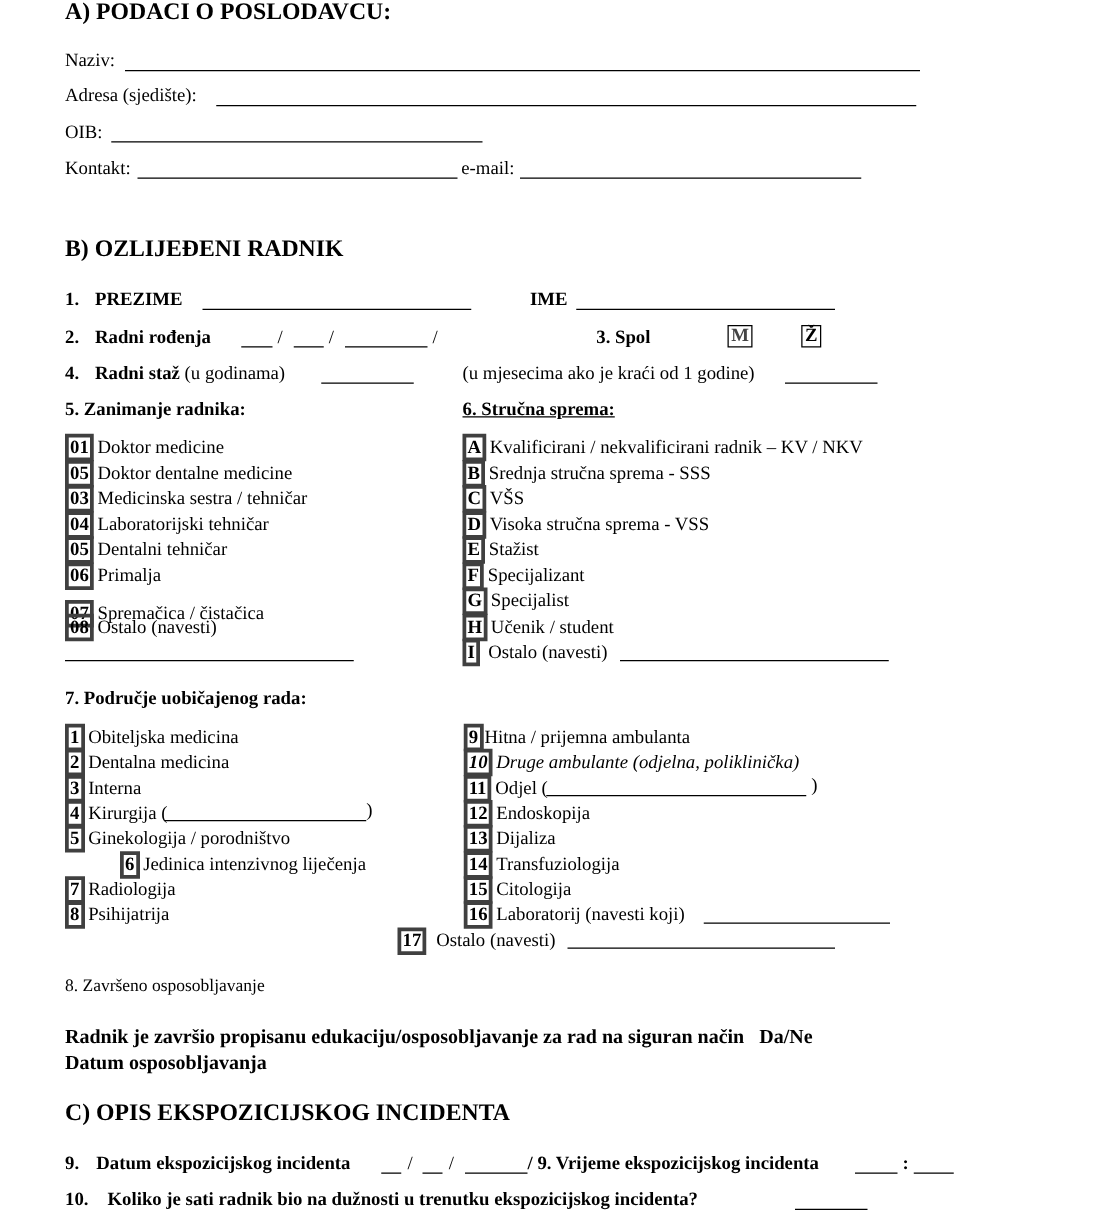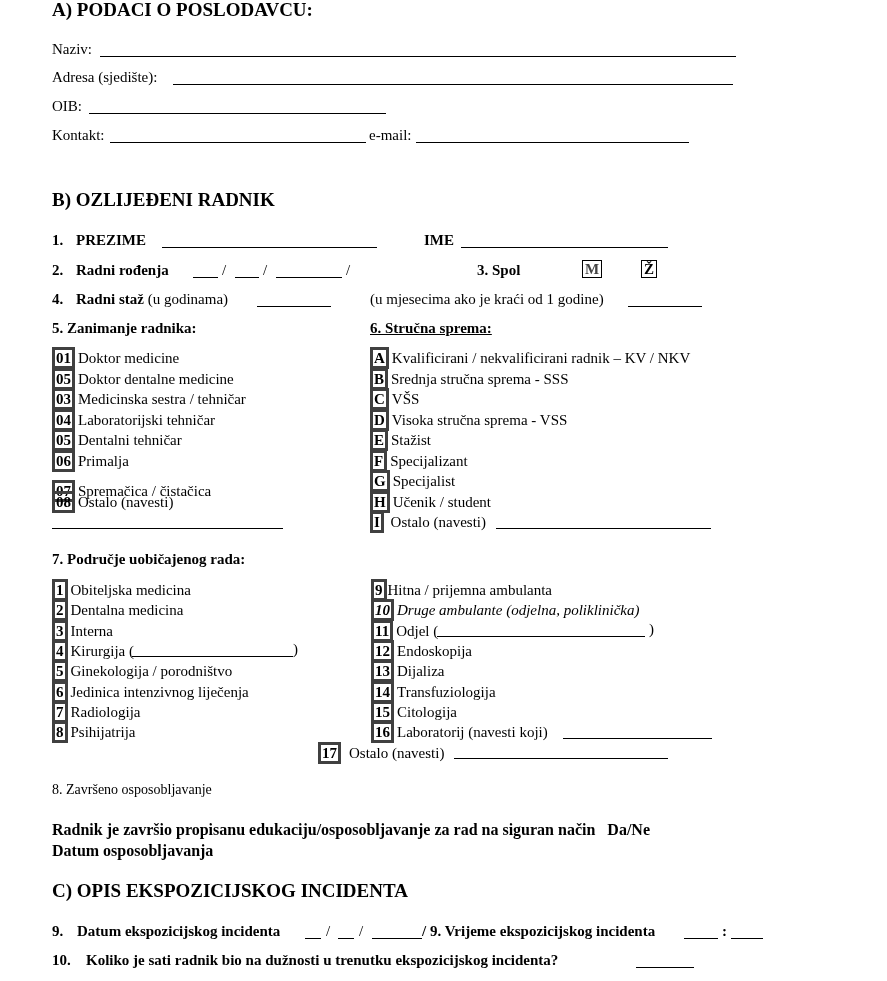--- a/index.html
+++ b/index.html
@@ -87,21 +87,21 @@
 </div>
 <div class="hline" style="left:496px; top:528px; width:215px;"></div>
 
 <div class="abs b" style="left:52px; top:550px;">7.  Područje uobičajenog rada:</div>
 <div style="position:absolute; left:52px; top:579px;">
   <div class="opt" style="top:0px;"><span class="code">1</span><span>Obiteljska medicina</span></div>
   <div class="opt" style="top:20.3px;"><span class="code">2</span><span>Dentalna medicina</span></div>
   <div class="opt" style="top:40.6px;"><span class="code">3</span><span>Interna</span></div>
   <div class="opt" style="top:60.9px;"><span class="code">4</span><span>Kirurgija (</span></div>
   <div class="opt" style="top:81.2px;"><span class="code">5</span><span>Ginekologija / porodništvo</span></div>
-  <div class="opt" style="top:101.5px;"><span class="code">6</span><span>Jedinica intenzivnog liječenja</span></div>
+  <div class="opt" style="top:101.5px;margin-left:44px;"><span class="code">6</span><span>Jedinica intenzivnog liječenja</span></div>
   <div class="opt" style="top:121.8px;"><span class="code">7</span><span>Radiologija</span></div>
   <div class="opt" style="top:142.1px;"><span class="code">8</span><span>Psihijatrija</span></div>
 </div>
 <div class="hline" style="left:132px; top:656px; width:161px;"></div>
 <div class="abs" style="left:293px; top:640px;">)</div>
 
 <div style="position:absolute; left:371px; top:579px;">
   <div class="opt" style="top:0px;"><span class="code" style="margin-right:1px">9</span><span>Hitna / prijemna ambulanta</span></div>
   <div class="opt" style="top:20.3px;font-style:italic;"><span class="code">10</span><span>Druge ambulante (odjelna, poliklinička)</span></div>
   <div class="opt" style="top:40.6px;"><span class="code">11</span><span>Odjel (</span></div>

